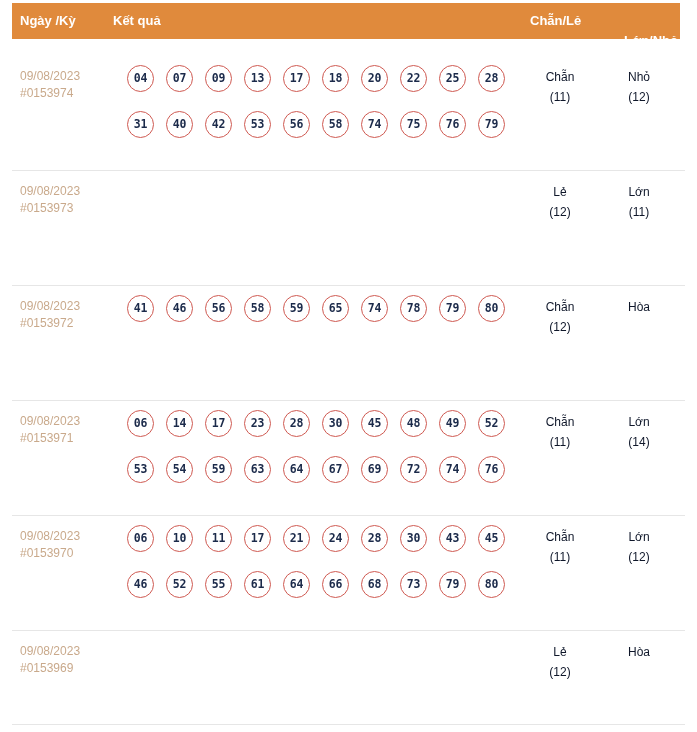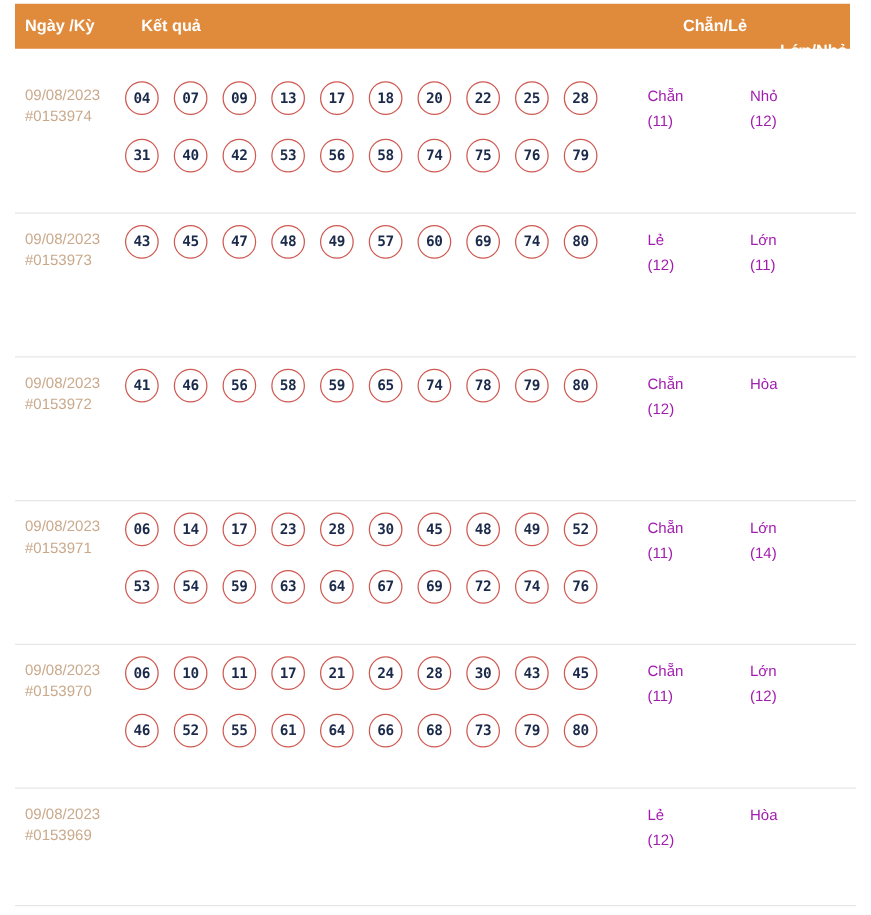--- a/index.html
+++ b/index.html
@@ -36,21 +36,21 @@
     top: 0;
     height: 36px;
     line-height: 36px;
     font-size: 13px;
     font-weight: bold;
     color: #ffffff;
     white-space: nowrap;
   }
   .th-date   { left: 8px; }
   .th-result { left: 101px; }
-  .th-parity { left: 518px; width: 84px; text-align: center; }
+  .th-parity { left: 518px; width: 84px; }
   .th-size   { left: 600px; width: 78px; text-align: center; margin-top: 20px; }
 
   
   .table-body {
     position: absolute;
     left: 0;
     top: 39px;
     width: 646px;
     margin-top: 16px;
   }
@@ -89,21 +89,21 @@
     font-size: 12px;
     line-height: 17px;
     white-space: nowrap;
   }
   .draw-date { display: block; }
   .draw-id   { display: block; }
 
   
   .cell-numbers {
     position: absolute;
-    left: 100px;
+    left: 127px;
     top: 10px;
     width: 400px;
   }
 
   .num-line {
     height: 46px;
     white-space: nowrap;
     font-size: 0;
   }
 
@@ -124,24 +124,24 @@
     letter-spacing: -0.2px;
     vertical-align: top;
   }
   .ball:last-child { margin-right: 0; }
 
   
   .cell-parity,
   .cell-size {
     position: absolute;
     top: 12px;
-    color: #a21caf;
+    color: #0f172a;
     font-size: 12px;
     line-height: 20px;
-    text-align: left;
+    text-align: center;
   }
   .cell-parity { left: 518px; width: 84px; }
   .cell-size   { left: 600px; width: 78px; }
 
   .stat-label { display: block; }
   .stat-count { display: block; }
   .stat-count:empty { display: none; }
 </style>
 </head>
 <body>
@@ -174,21 +174,20 @@
           <span class="stat-count">(12)</span>
         </div>
       </div>
       <div class="draw-row">
         <div class="row-sep"></div>
         <div class="cell-date">
           <span class="draw-date">09/08/2023</span>
           <span class="draw-id">#0153973</span>
         </div>
         <div class="cell-numbers">
-          <div class="num-line"><span class="ball">43</span><span class="ball">45</span><span class="ball">47</span><span class="ball">48</span><span class="ball">49</span><span class="ball">57</span><span class="ball">60</span><span class="ball">69</span><span class="ball">74</span><span class="ball">80</span></div>
         </div>
         <div class="cell-parity">
           <span class="stat-label">Lẻ</span>
           <span class="stat-count">(12)</span>
         </div>
         <div class="cell-size">
           <span class="stat-label">Lớn</span>
           <span class="stat-count">(11)</span>
         </div>
       </div>

